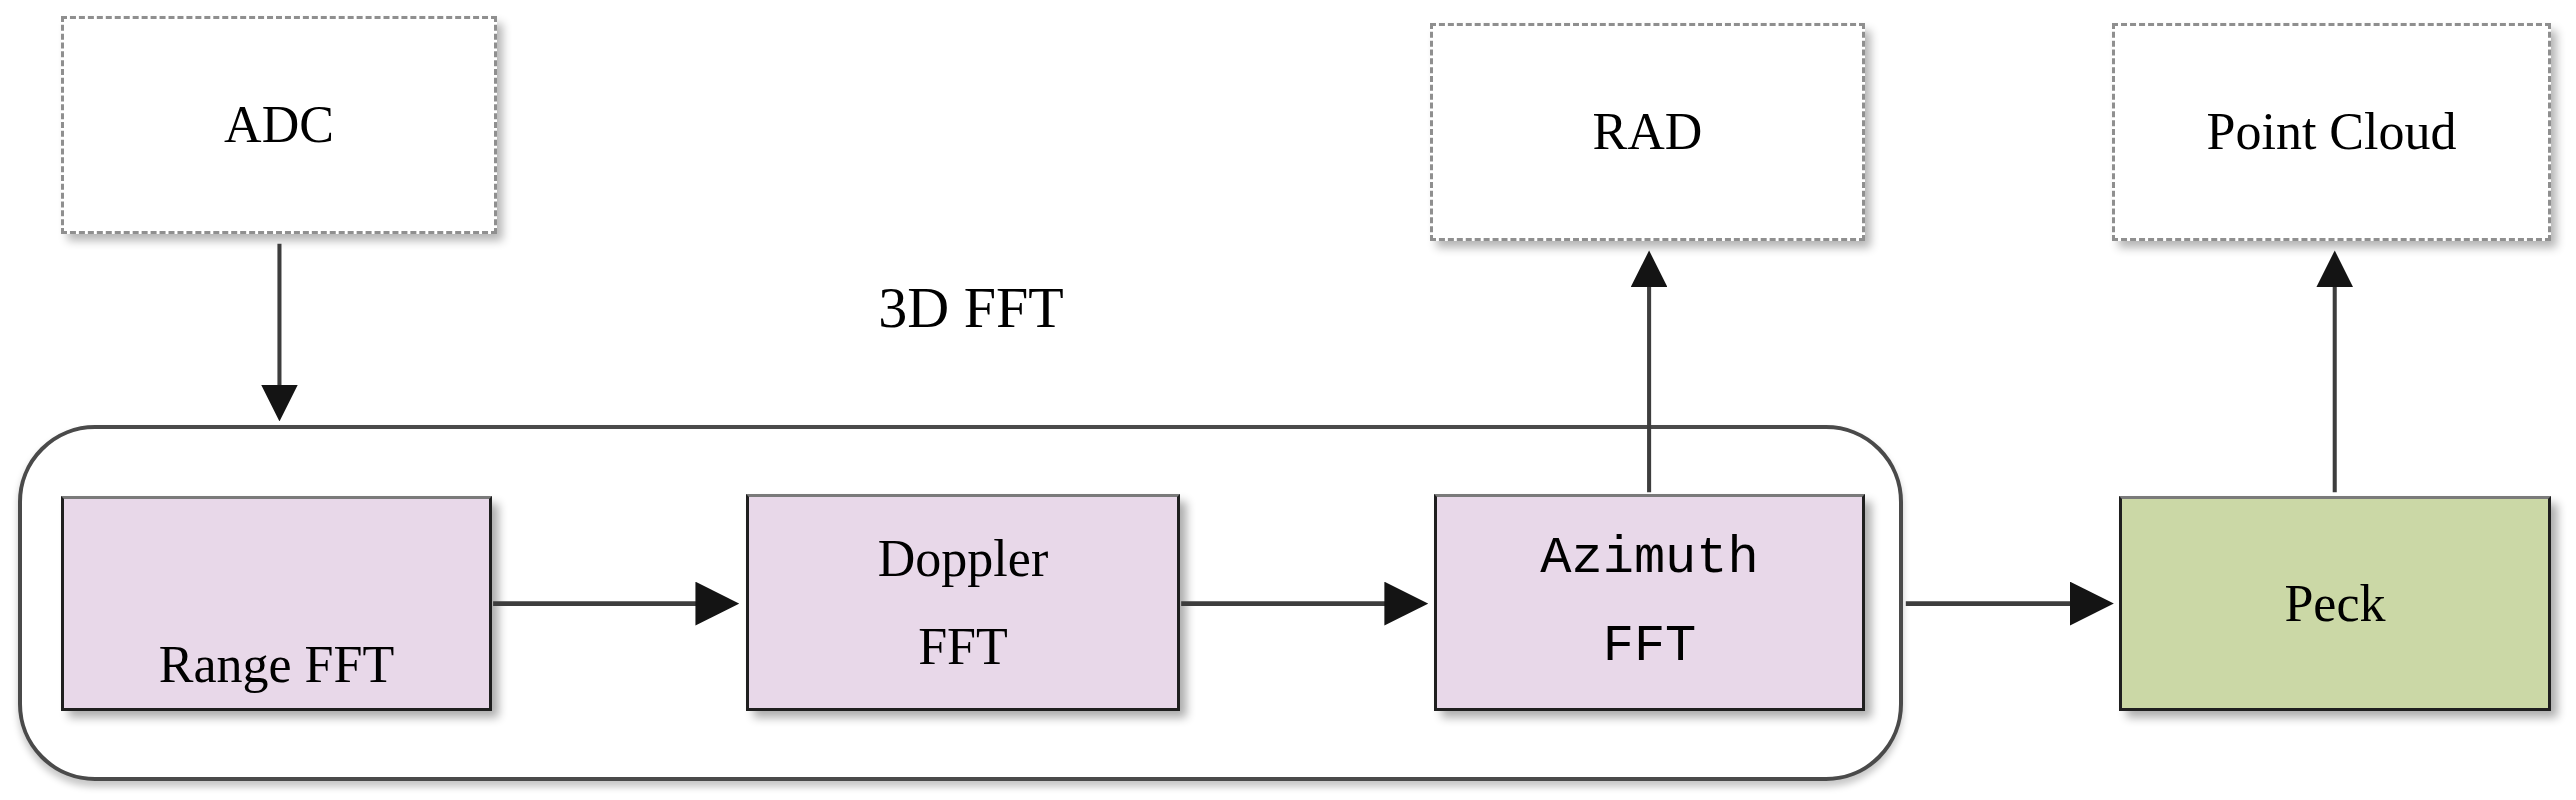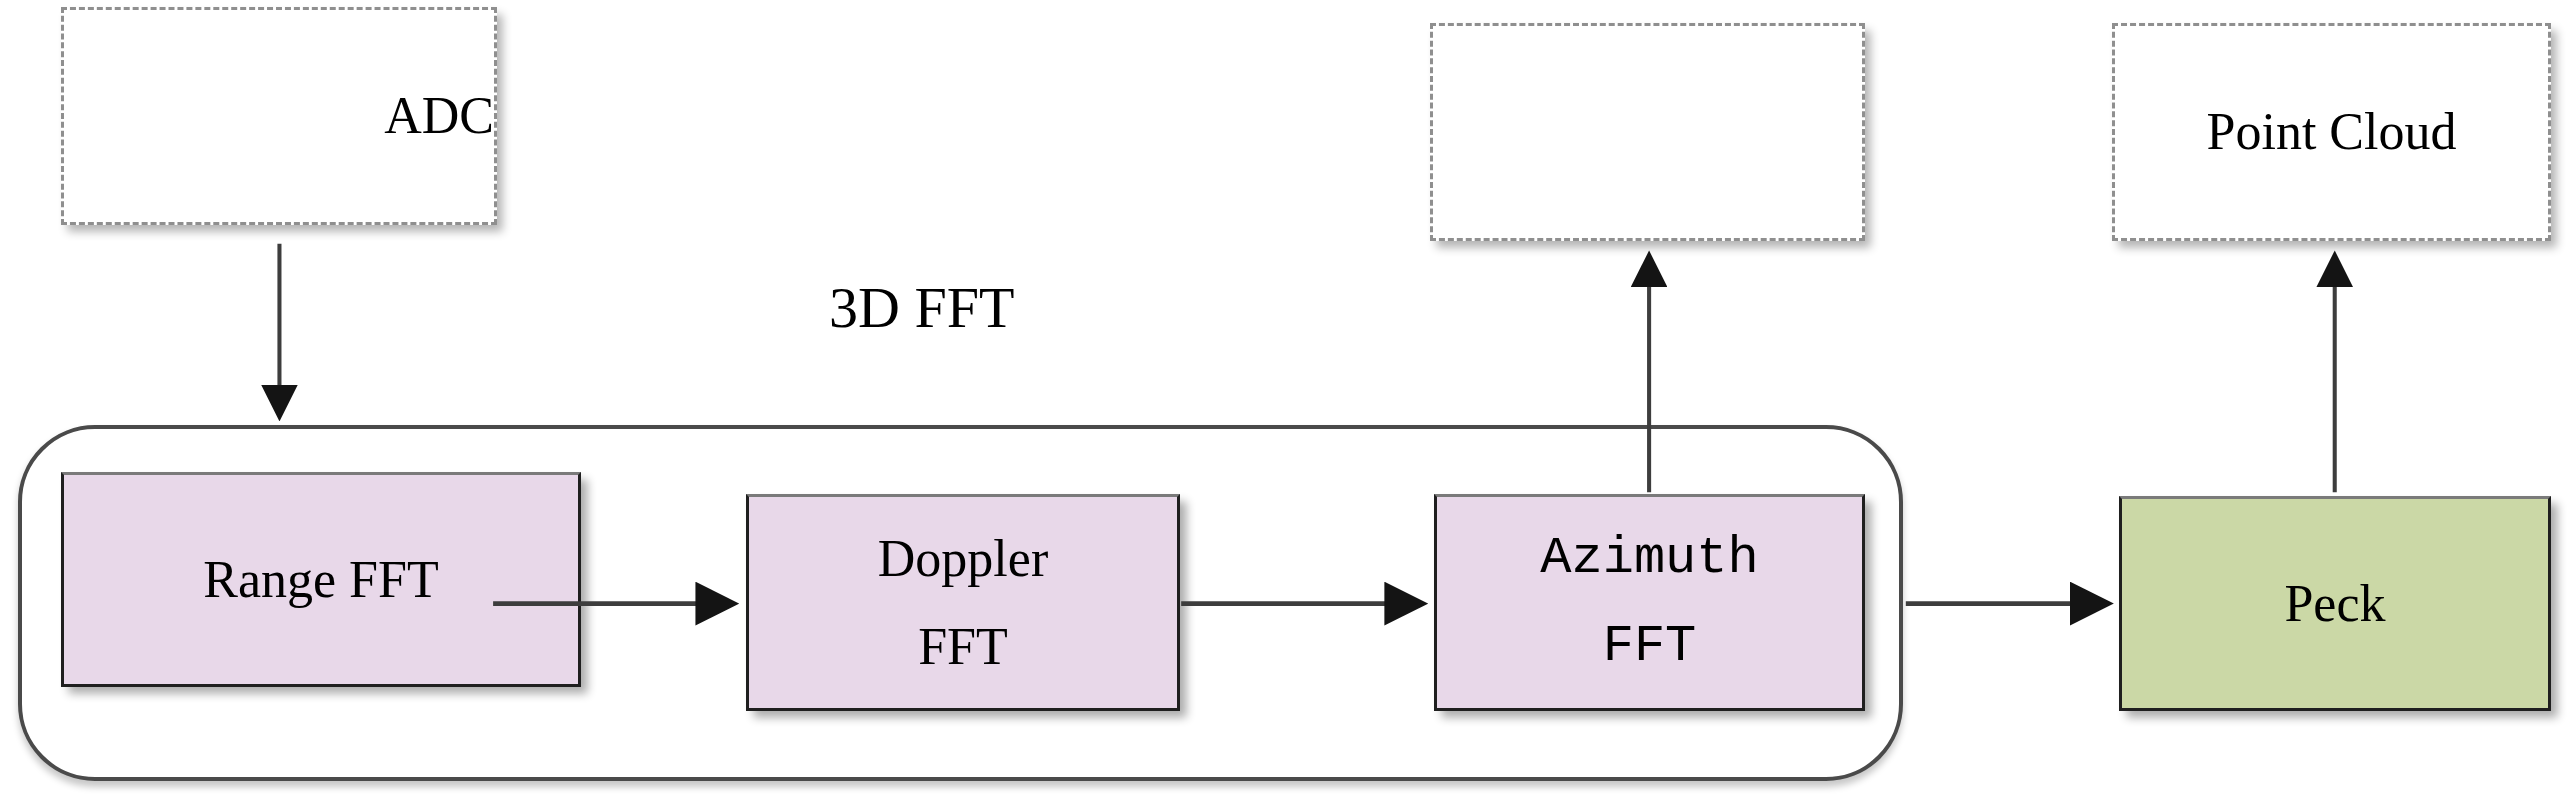--- a/index.html
+++ b/index.html
@@ -20,20 +20,21 @@
     border-radius:77px;
     background:#ffffff;
     box-sizing:border-box;
     box-shadow:0 5.7px 7.3px rgba(0,0,0,0.22);
     z-index:1;
   }
 
   .group-label {
     position:absolute;
     left:829px; top:279px; width:284px;
+    text-align:center;
     font-size:58px;
     line-height:1.0;
     z-index:2;
     white-space:nowrap;
   }
 
   .node {
     position:absolute;
     display:flex;
     flex-direction:column;
@@ -63,24 +64,24 @@
 
   .detect-box {
     background:var(--detection-box-fill, #cbd8a6);
     border:3.2px solid var(--box-border, #1f1f1f);
     border-top-color:#7a7a7a;
     box-shadow:6.5px 7.3px 9px rgba(0,0,0,0.33);
     gap:40px;
   }
 
   
-  .n-adc     { left:61px;   top:7px;  width:436px; height:218px;align-items:flex-end; }
+  .n-adc     { left:61px;   top:16px;  width:436px; height:218px; }
   .n-rad     { left:1430px; top:23px;  width:435px; height:218px; }
   .n-pcloud  { left:2112px; top:23px;  width:439px; height:218px; }
-  .n-range   { left:61px;   top:472px; width:520px; height:215px; }
+  .n-range   { left:61px;   top:496px; width:431px; height:215px;justify-content:flex-end; }
   .n-doppler { left:746px;  top:494px; width:434px; height:217px; }
   .n-azimuth { left:1434px; top:494px; width:431px; height:217px;font-family:Liberation Mono, monospace; }
   .n-peck    { left:2119px; top:496px; width:432px; height:215px; }
 
   .arrows {
     position:absolute; left:0; top:0;
     z-index:4;
     pointer-events:none;
   }
   .arrow-line { stroke:var(--arrow, #3d3d3d); stroke-width:6; fill:none; }
@@ -94,20 +95,21 @@
 
   <div class="group-box"></div>
 
   <div class="group-label">3D FFT</div>
 
   <div class="node io-box n-adc">
     <span class="line">ADC</span>
   </div>
 
   <div class="node io-box n-rad">
+    <span class="line">RAD</span>
   </div>
 
   <div class="node io-box n-pcloud">
     <span class="line">Point Cloud</span>
   </div>
 
   <div class="node proc-box n-range">
     <span class="line">Range FFT</span>
   </div>
 

